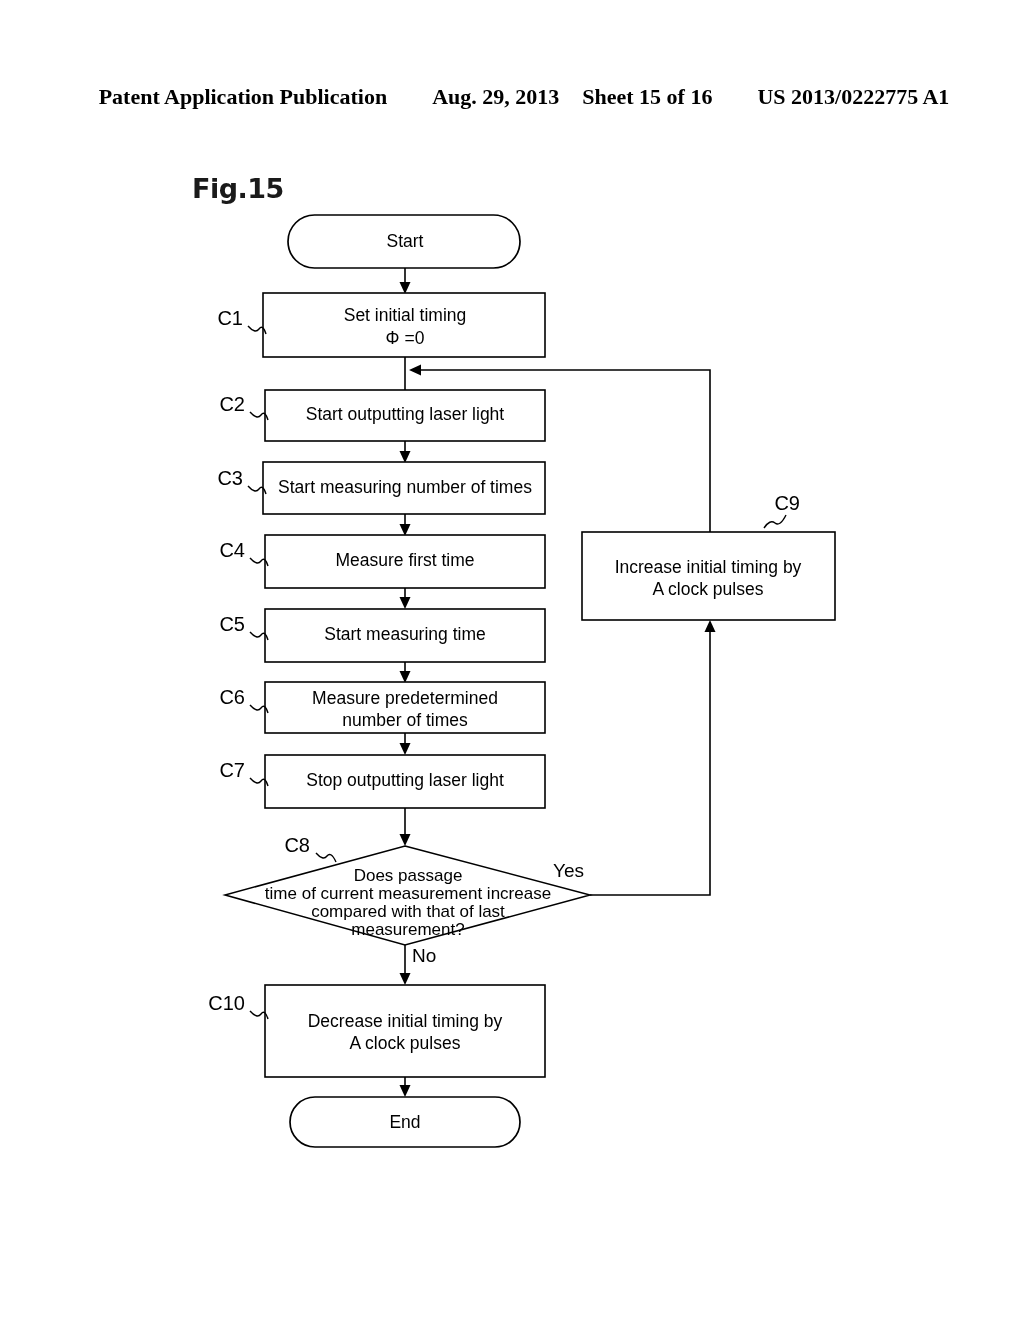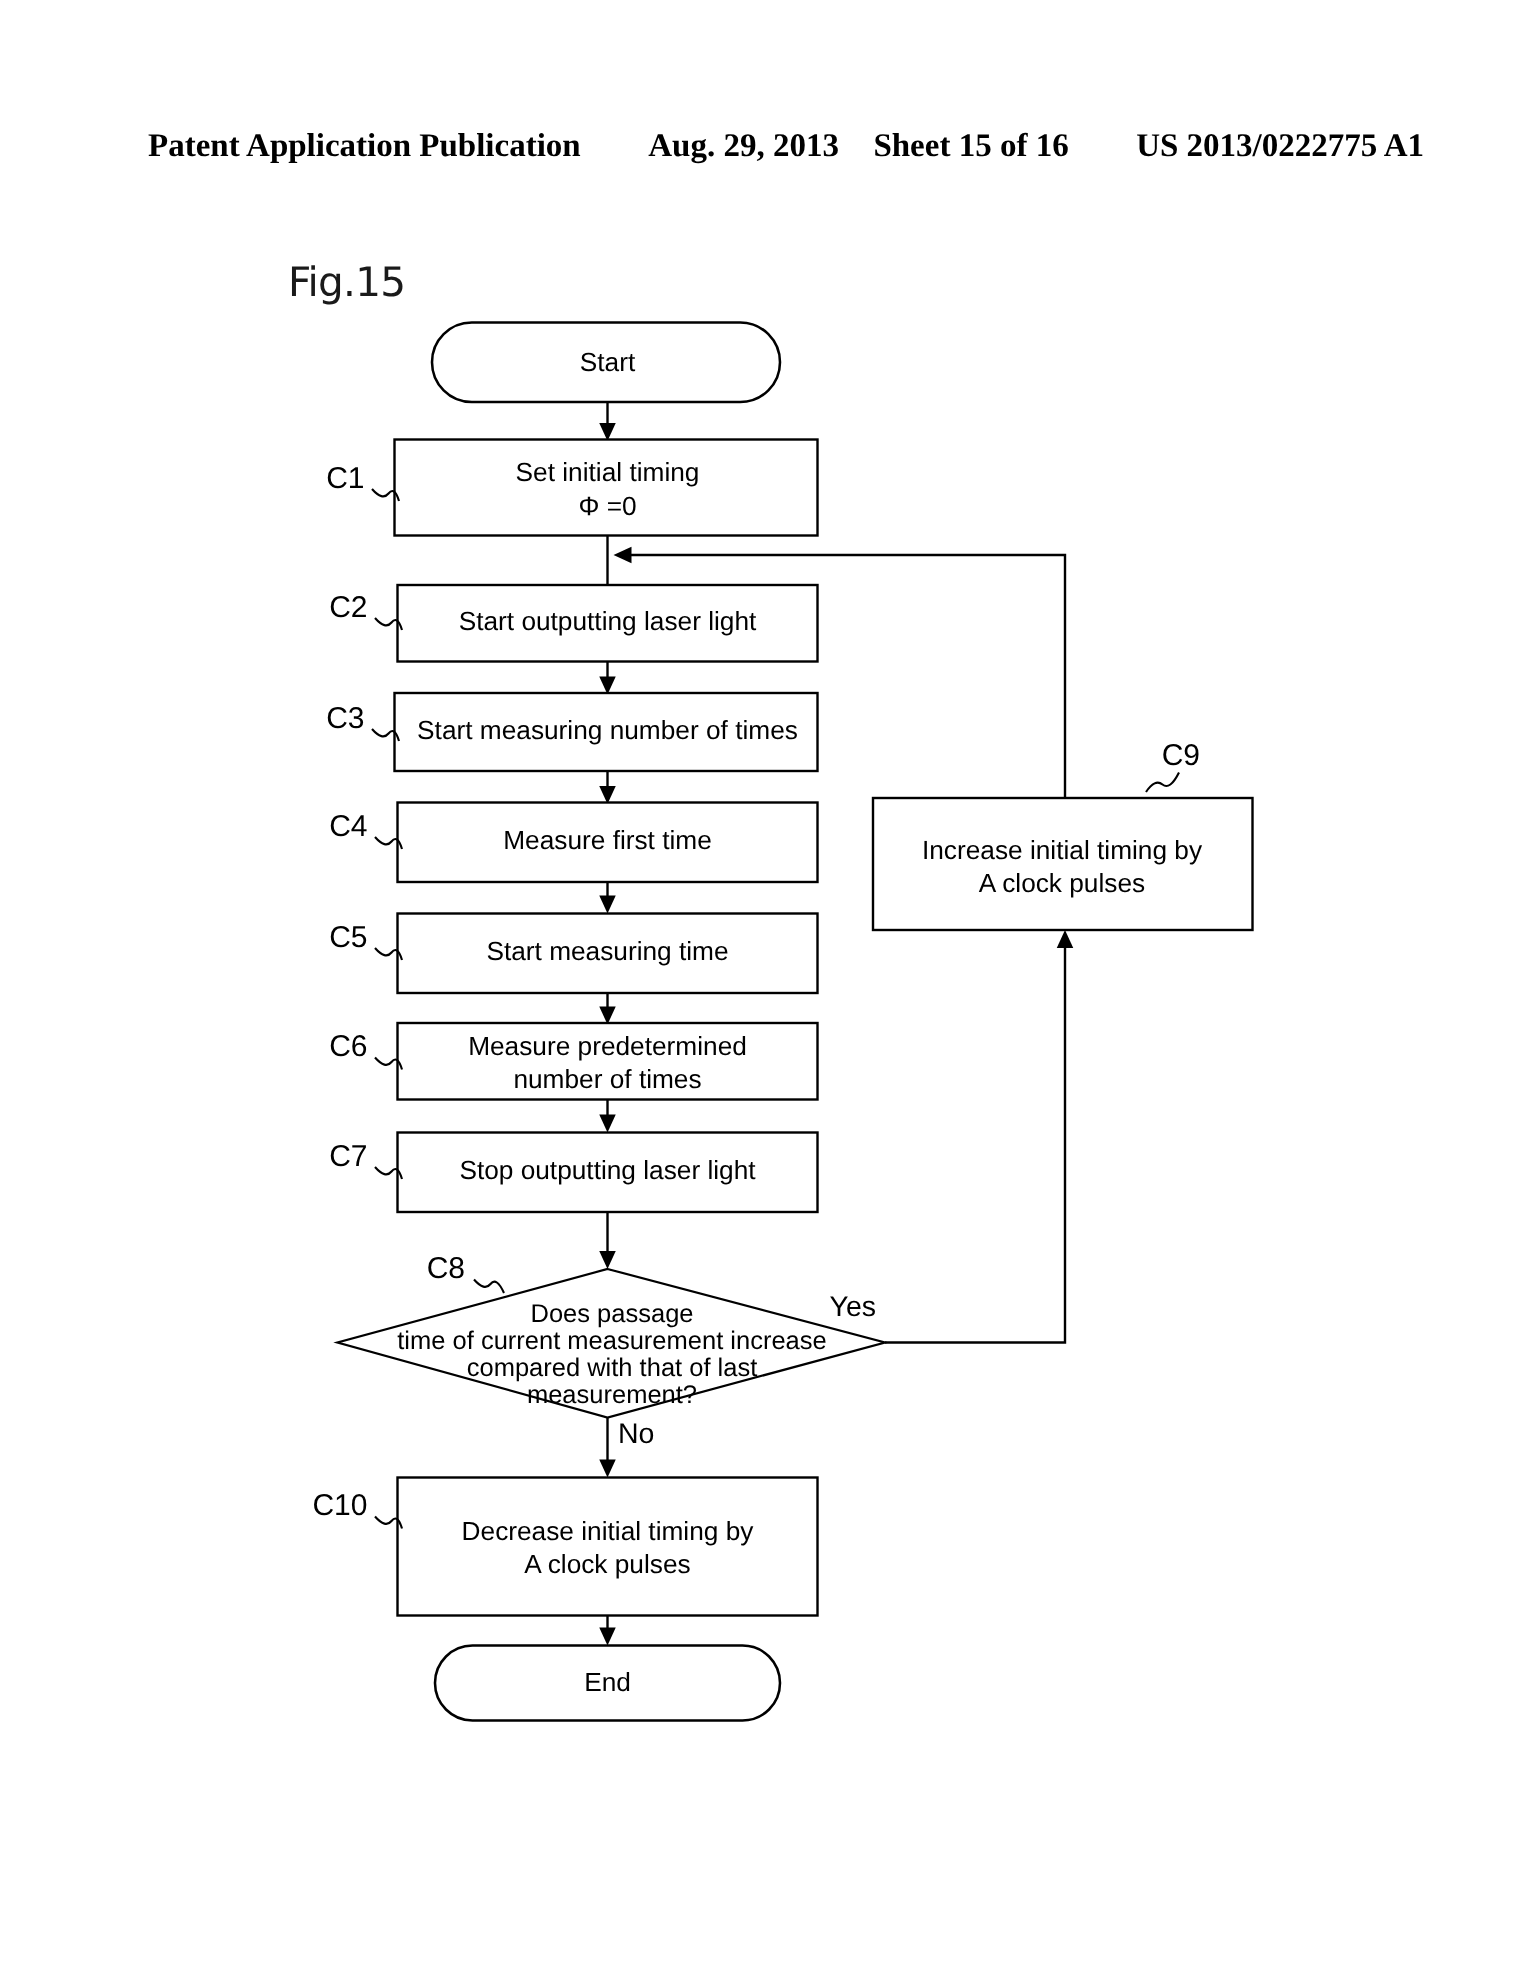--- a/index.html
+++ b/index.html
@@ -36,20 +36,21 @@
 
   
   #fig-label {
     position: absolute;
     left: 192px;
     top: 173px;
     font-size: 27px;
     font-family: "DejaVu Sans", sans-serif;
     letter-spacing: -0.5px;
     color: #1a1a1a;
+    font-weight: bold;
   }
 
   
   #flowchart-svg {
     position: absolute;
     left: 0;
     top: 0;
     width: 1024px;
     height: 1320px;
   }

